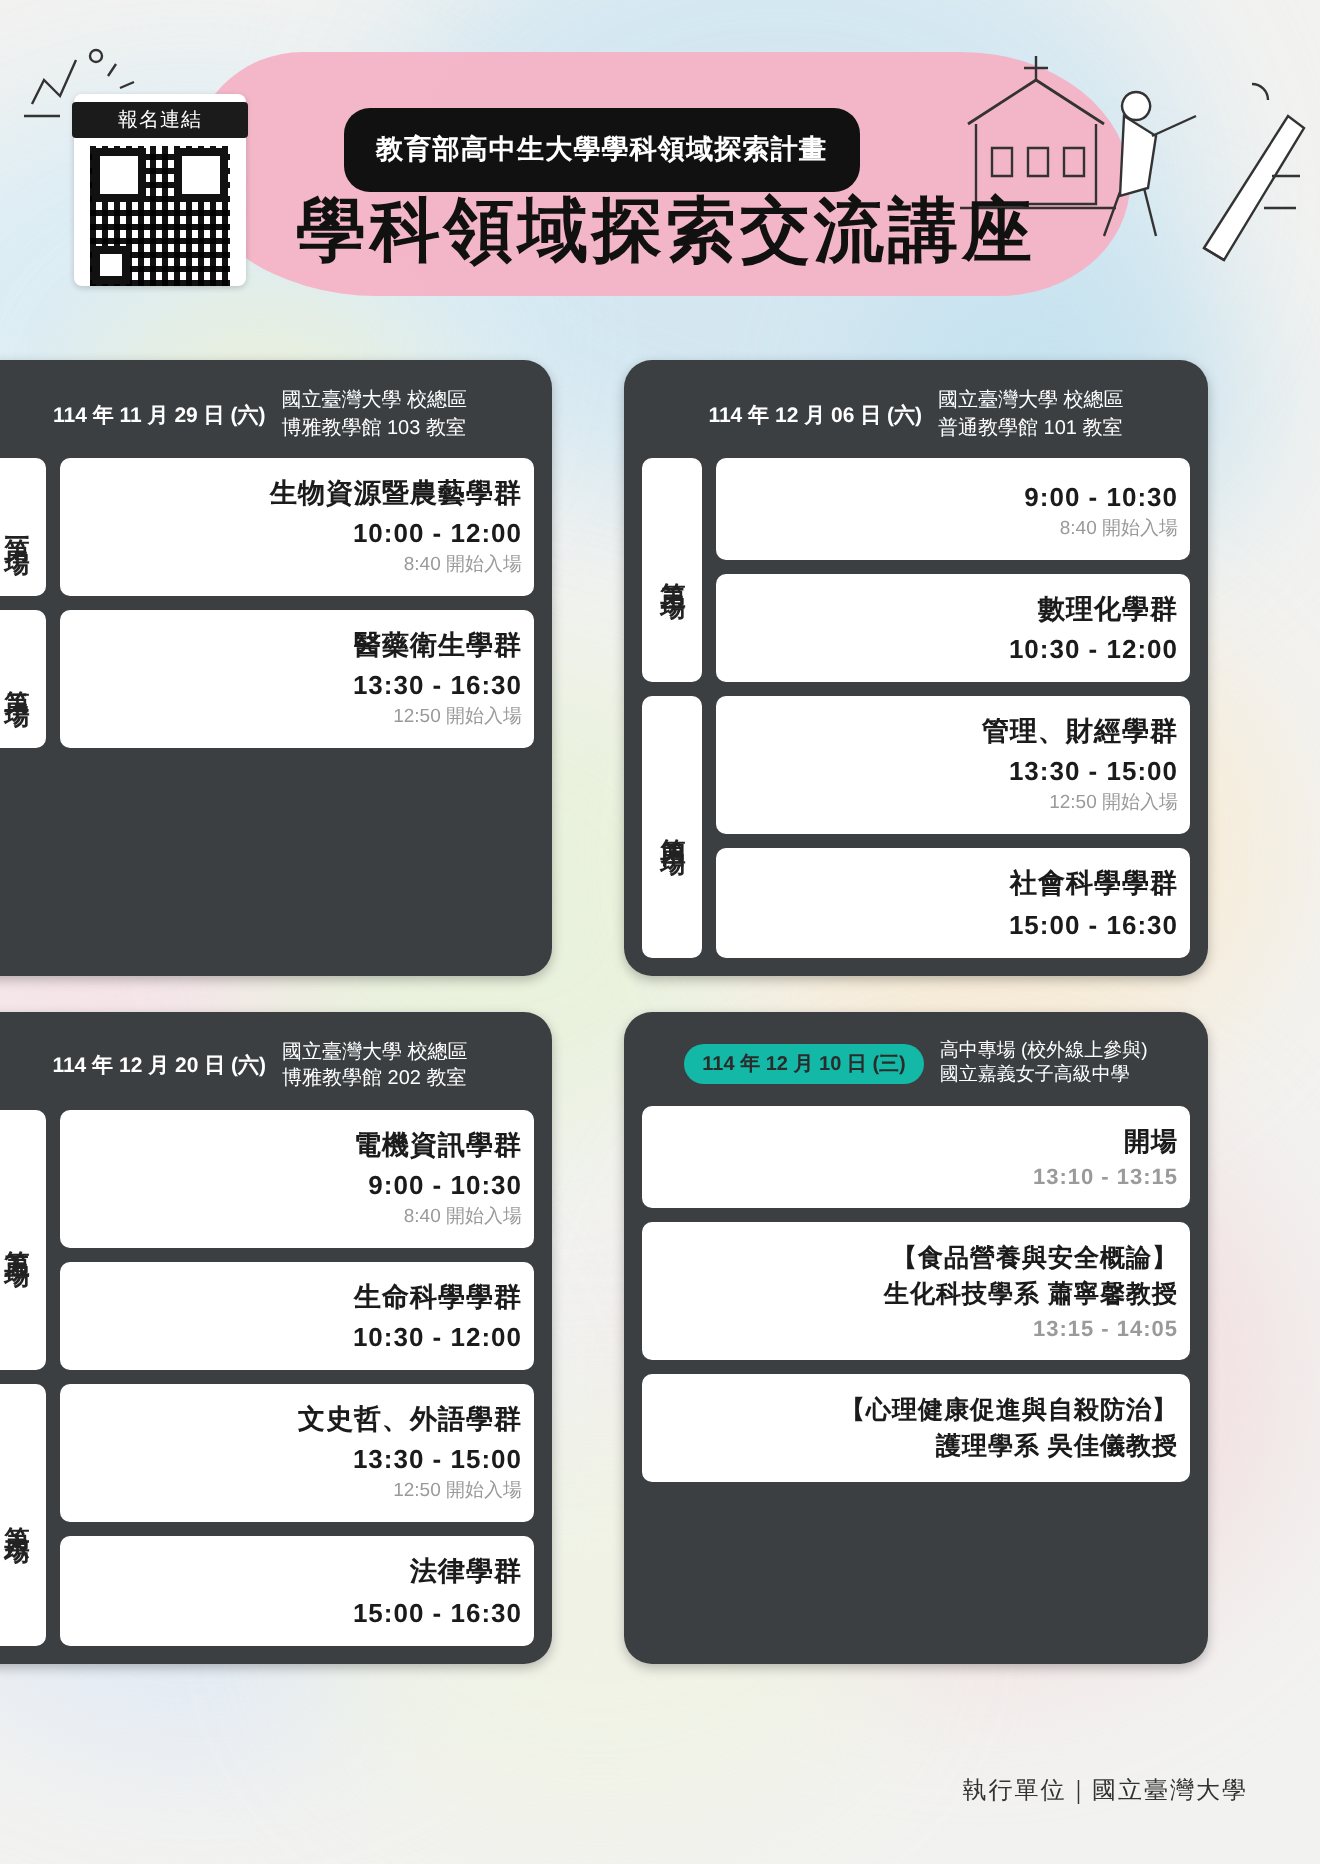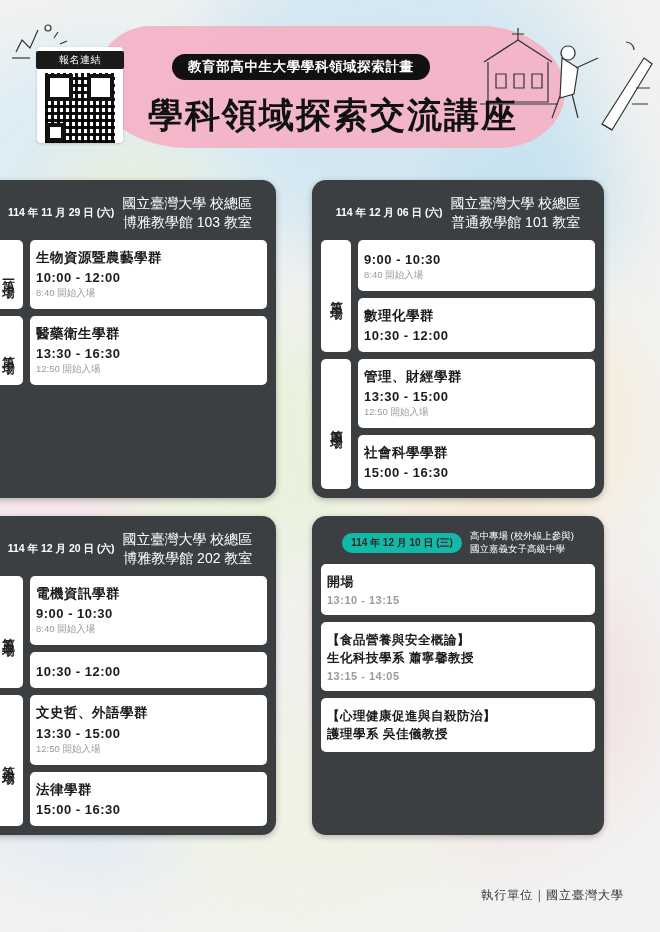--- a/index.html
+++ b/index.html
@@ -57,21 +57,21 @@
   .qr-code::before { left: 1px;  top: 1px; }
   .qr-code::after  { right: 1px; top: 1px; }
   .qr-eye3 { left: 1px; bottom: 1px; }
 
   .pink-blob {
     position: absolute; left: 95px; top: 26px; width: 470px; height: 122px;
     background: #f4b3c6; border-radius: 60px 90px 70px 100px / 60px 70px 60px 70px;
     opacity: .95;
   }
   .title-pill {
-    position: absolute; left: 172px; top: 54px; height: 26px;
+    position: absolute; left: 172px; top: 54px; height: 42px;
     background: #111; color: #fff; border-radius: 13px;
     display: flex; align-items: center; padding: 0 16px;
     font-size: 13.5px; font-weight: bold; letter-spacing: .6px;
   }
   .main-title {
     position: absolute; left: 133px; top: 92px; width: 400px;
     color: #111; font-size: 35px; font-weight: bold; letter-spacing: 2px;
     text-align: center;
   }
 
@@ -86,40 +86,40 @@
   }
   .card {
     background: #3b3f42; border-radius: 14px; padding: 9px;
     box-shadow: 0 2px 6px rgba(0,0,0,.25);
   }
   .card-head {
     display: flex; align-items: center; justify-content: center; gap: 8px;
     padding: 5px 4px 8px 4px; color: #fff; text-align: center;
   }
   .head-date { font-size: 10.5px; font-weight: bold; white-space: nowrap; }
-  .head-place { font-size: 14px; line-height: 1.35; text-align: right; }
+  .head-place { font-size: 10px; line-height: 1.35; text-align: left; }
   .head-pill {
     background: #14b8a6; color: #2b2b2b; border-radius: 10px;
     padding: 3px 9px; font-size: 10px; font-weight: bold; white-space: nowrap;
   }
   .head-pill-place { color: #fff; font-size: 9.5px; line-height: 1.35; text-align: left; }
 
   .card-body { display: flex; flex-direction: column; gap: 7px; }
   .session-row { display: flex; gap: 7px; }
   .session-label {
     width: 30px; flex: 0 0 30px;
     background: #fff; border-radius: 5px;
     display: flex; align-items: center; justify-content: center;
     font-size: 12.5px; font-weight: bold; color: #222;
     writing-mode: vertical-rl; letter-spacing: 3px; padding: 6px 0;
   }
   .session-items { flex: 1; display: flex; flex-direction: column; gap: 7px; }
   .item {
     background: #fff; border-radius: 5px; padding: 9px 6px;
-    text-align: left; color: #1b1b1b;
+    text-align: right; color: #1b1b1b;
   }
   .item-title { font-size: 13.5px; font-weight: bold; letter-spacing: .5px; line-height: 1.35; }
   .item-time { font-size: 13px; font-weight: bold; margin-top: 3px; letter-spacing: .5px; }
   .item-note { font-size: 9.5px; color: #9a9a9a; margin-top: 2px; }
   .item.plain .item-title { font-size: 13px; }
   .item.plain .item-time { font-weight: bold; font-size: 11px; color: #9a9a9a; margin-top: 3px; }
   .item.lecture .item-title { font-size: 12.5px; line-height: 1.45; }
 
   .single-col .session-items { width: 100%; }
 
@@ -268,20 +268,21 @@
     <div class="card-body">
       <div class="session-row">
         <div class="session-label">第五場</div>
         <div class="session-items">
           <div class="item">
             <div class="item-title">電機資訊學群</div>
             <div class="item-time">9:00 - 10:30</div>
             <div class="item-note">8:40 開始入場</div>
           </div>
           <div class="item">
+            <div class="item-title">生命科學學群</div>
             <div class="item-time">10:30 - 12:00</div>
           </div>
         </div>
       </div>
       <div class="session-row">
         <div class="session-label">第六場</div>
         <div class="session-items">
           <div class="item">
             <div class="item-title">文史哲、外語學群</div>
             <div class="item-time">13:30 - 15:00</div>

